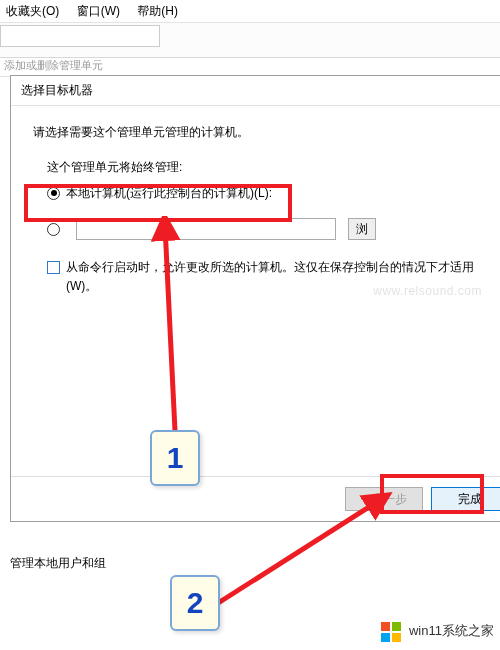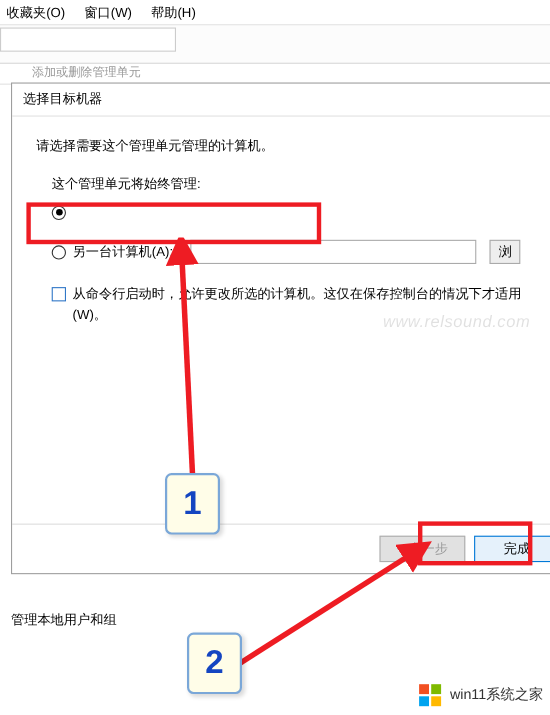--- a/index.html
+++ b/index.html
@@ -32,21 +32,20 @@
       border: 1px solid #ccc;
       margin: 2px 0 0 0;
       width: 160px;
       background: #fff;
     }
     .breadcrumb-row {
       height: 18px;
       padding-left: 4px;
       color: #999;
       font-size: 11px;
-      margin-left: 25px;
     }
     .hr-thin { height:1px; background:#e1e1e1; }
 
     .dialog {
       position: absolute;
       left: 10px;
       top: 75px;
       width: 510px;
       background: #fff;
       border: 1px solid #9e9e9e;
@@ -159,22 +158,21 @@
       pointer-events:none;
     }
     .badge1 { left: 150px; top: 430px; }
     .badge2 { left: 170px; top: 575px; }
     .arrow-svg { position:absolute; pointer-events:none; }
 
     .watermark1 {
       position: absolute;
       right: 18px; top: 284px;
       color: rgba(0,0,0,.12);
-      font-size: 15px;
-      font-style: italic;
+      font-size: 12px;
       letter-spacing: .5px;
       text-align: center;
     }
     .watermark2 {
       position: absolute;
       right: 6px; bottom: 6px;
       display:flex; align-items:flex-start; gap:6px;
       color:#333; font-size: 13px;
     }
     .wm-logo {
@@ -203,24 +201,24 @@
 <div class="dialog">
   <div class="dialog-title">选择目标机器</div>
   <div class="hr-thin"></div>
   <div class="dialog-body">
     <div class="prompt">请选择需要这个管理单元管理的计算机。</div>
     <div class="sub-label">这个管理单元将始终管理:</div>
 
     <div class="radio-group">
       <div class="radio-row">
         <span class="radio selected"></span>
+        <span>本地计算机(运行此控制台的计算机)(L):</span>
       </div>
       <div class="radio-row" style="margin-top:6px;">
         <span class="radio"></span>
-        <span>另一台计算机(A):</span>
         <span class="text-input"></span>
         <span class="browse-btn-stub">浏</span>
       </div>
     </div>
 
     <div class="chk-row">
       <span class="chk"></span>
       <span>从命令行启动时，允许更改所选的计算机。这仅在保存控制台的情况下才适用(W)。</span>
     </div>
   </div>

